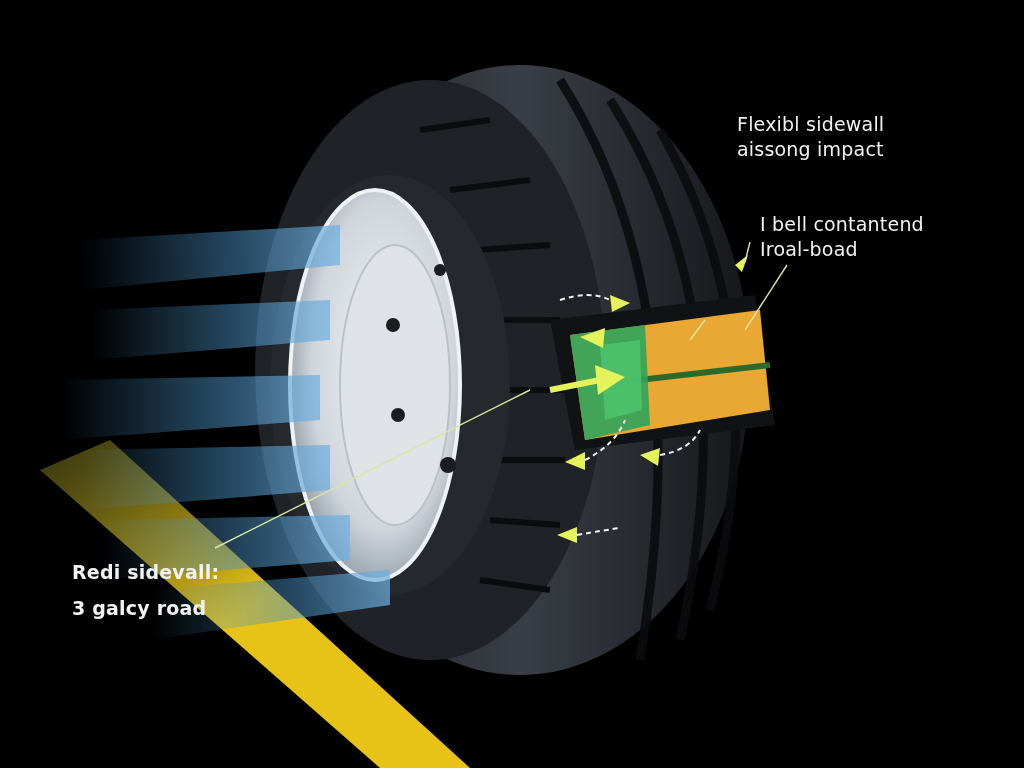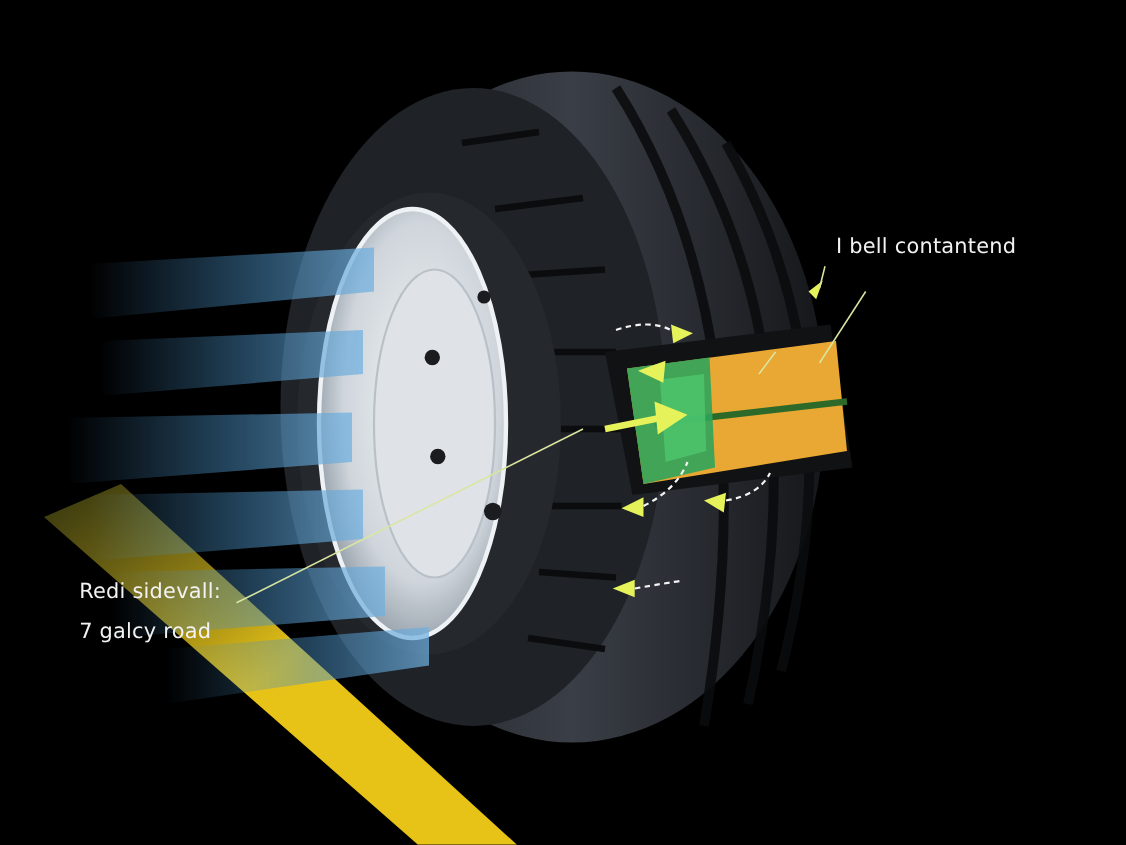--- a/index.html
+++ b/index.html
@@ -105,22 +105,27 @@
     </g>
 
     <g stroke="#d9e6a0" stroke-width="1.4" fill="none">
       <line x1="215" y1="548" x2="530" y2="390"></line>
       <line x1="745" y1="330" x2="787" y2="265"></line>
       <line x1="745" y1="262" x2="750" y2="242"></line>
       <line x1="690" y1="340" x2="705" y2="320"></line>
     </g>
   </svg>
 
+  <div class="label" style="left:737px; top:112px;">
+    <span>Flexibl sidewall</span>
+    <span>aissong impact</span>
+  </div>
 
   <div class="label" style="left:760px; top:192px;margin-top:20px;">
     <span>I bell contantend</span>
+    <span>Iroal-boad</span>
   </div>
 
-  <div class="label" style="left:72px; top:520px; line-height:36px;">
+  <div class="label" style="left:72px; top:554px; line-height:36px;font-weight:bold;">
     <span>Redi sidevall:</span>
-    <span>7 galcy road</span>
+    <span>3 galcy road</span>
   </div>
 </div>
 
 </body></html>

